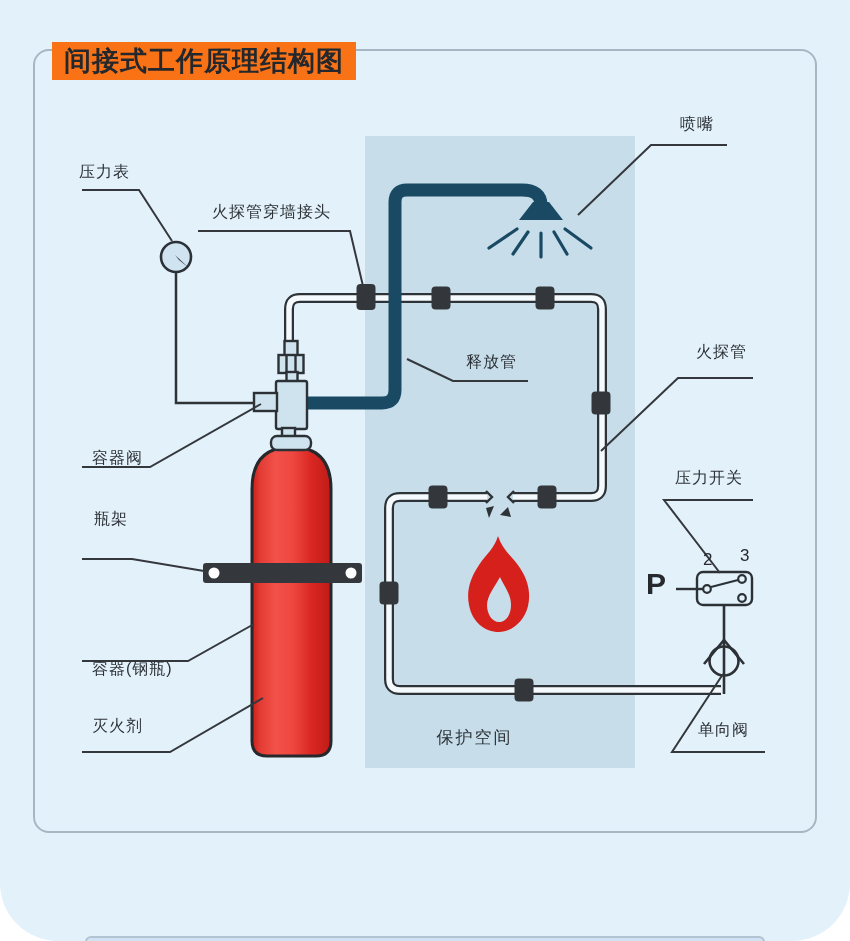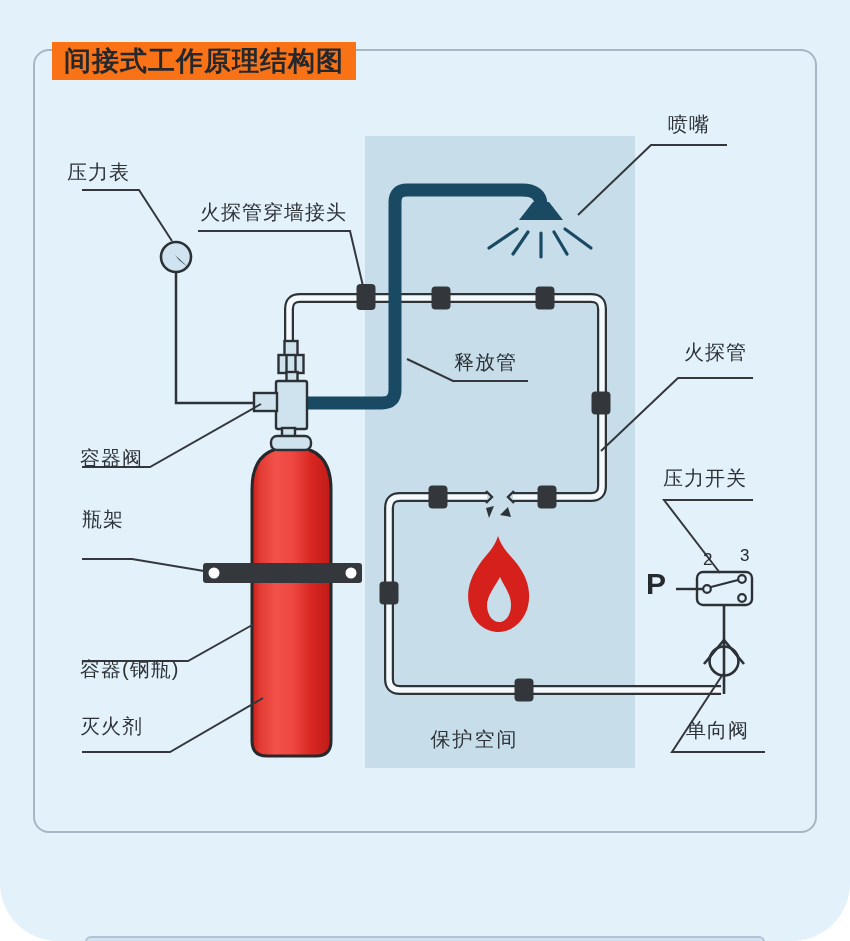--- a/index.html
+++ b/index.html
@@ -23,26 +23,26 @@
     border:2px solid #a7b6c3;border-radius:16px;box-sizing:border-box;
   }
   .card-title{
     position:absolute;left:52px;top:30px;
     background:#f97316;padding:0 12px;
     font-size:27px;font-weight:bold;color:#24282d;
     letter-spacing:1px;white-space:nowrap;line-height:38px;margin-top:12px;
   }
   .diagram-svg{position:absolute;left:0;top:0;width:850px;height:941px;}
   .lbl{
-    position:absolute;font-size:20px;color:#2d3237;
-    letter-spacing:1px;white-space:nowrap;line-height:24px;
+    position:absolute;font-size:16px;color:#2d3237;
+    letter-spacing:1px;white-space:nowrap;line-height:24px;margin-left:12px;
   }
   .lbl-space{
     position:absolute;left:365px;top:726px;width:219px;text-align:center;
-    font-size:20px;color:#2d3237;letter-spacing:2px;
+    font-size:17px;color:#2d3237;letter-spacing:2px;
   }
   .lbl-p{
     position:absolute;left:646px;top:568px;
     font-size:30px;font-weight:bold;color:#26292e;line-height:32px;
   }
   .lbl-term{
     position:absolute;font-size:17px;color:#26292e;line-height:18px;
   }
 </style>
 </head>

